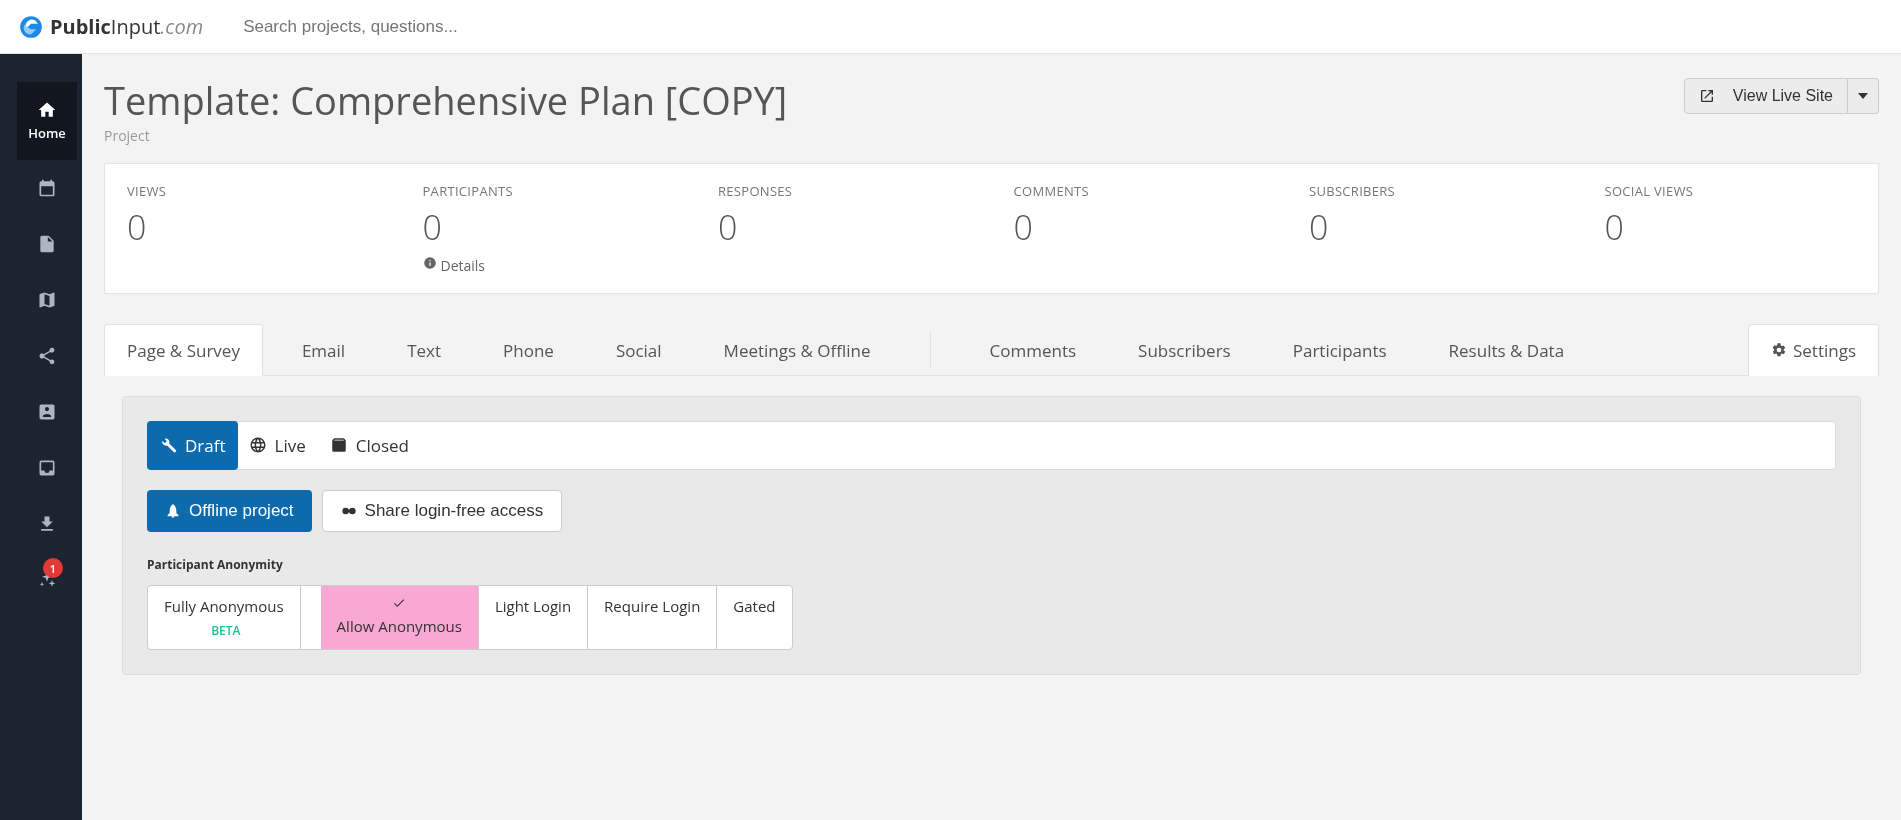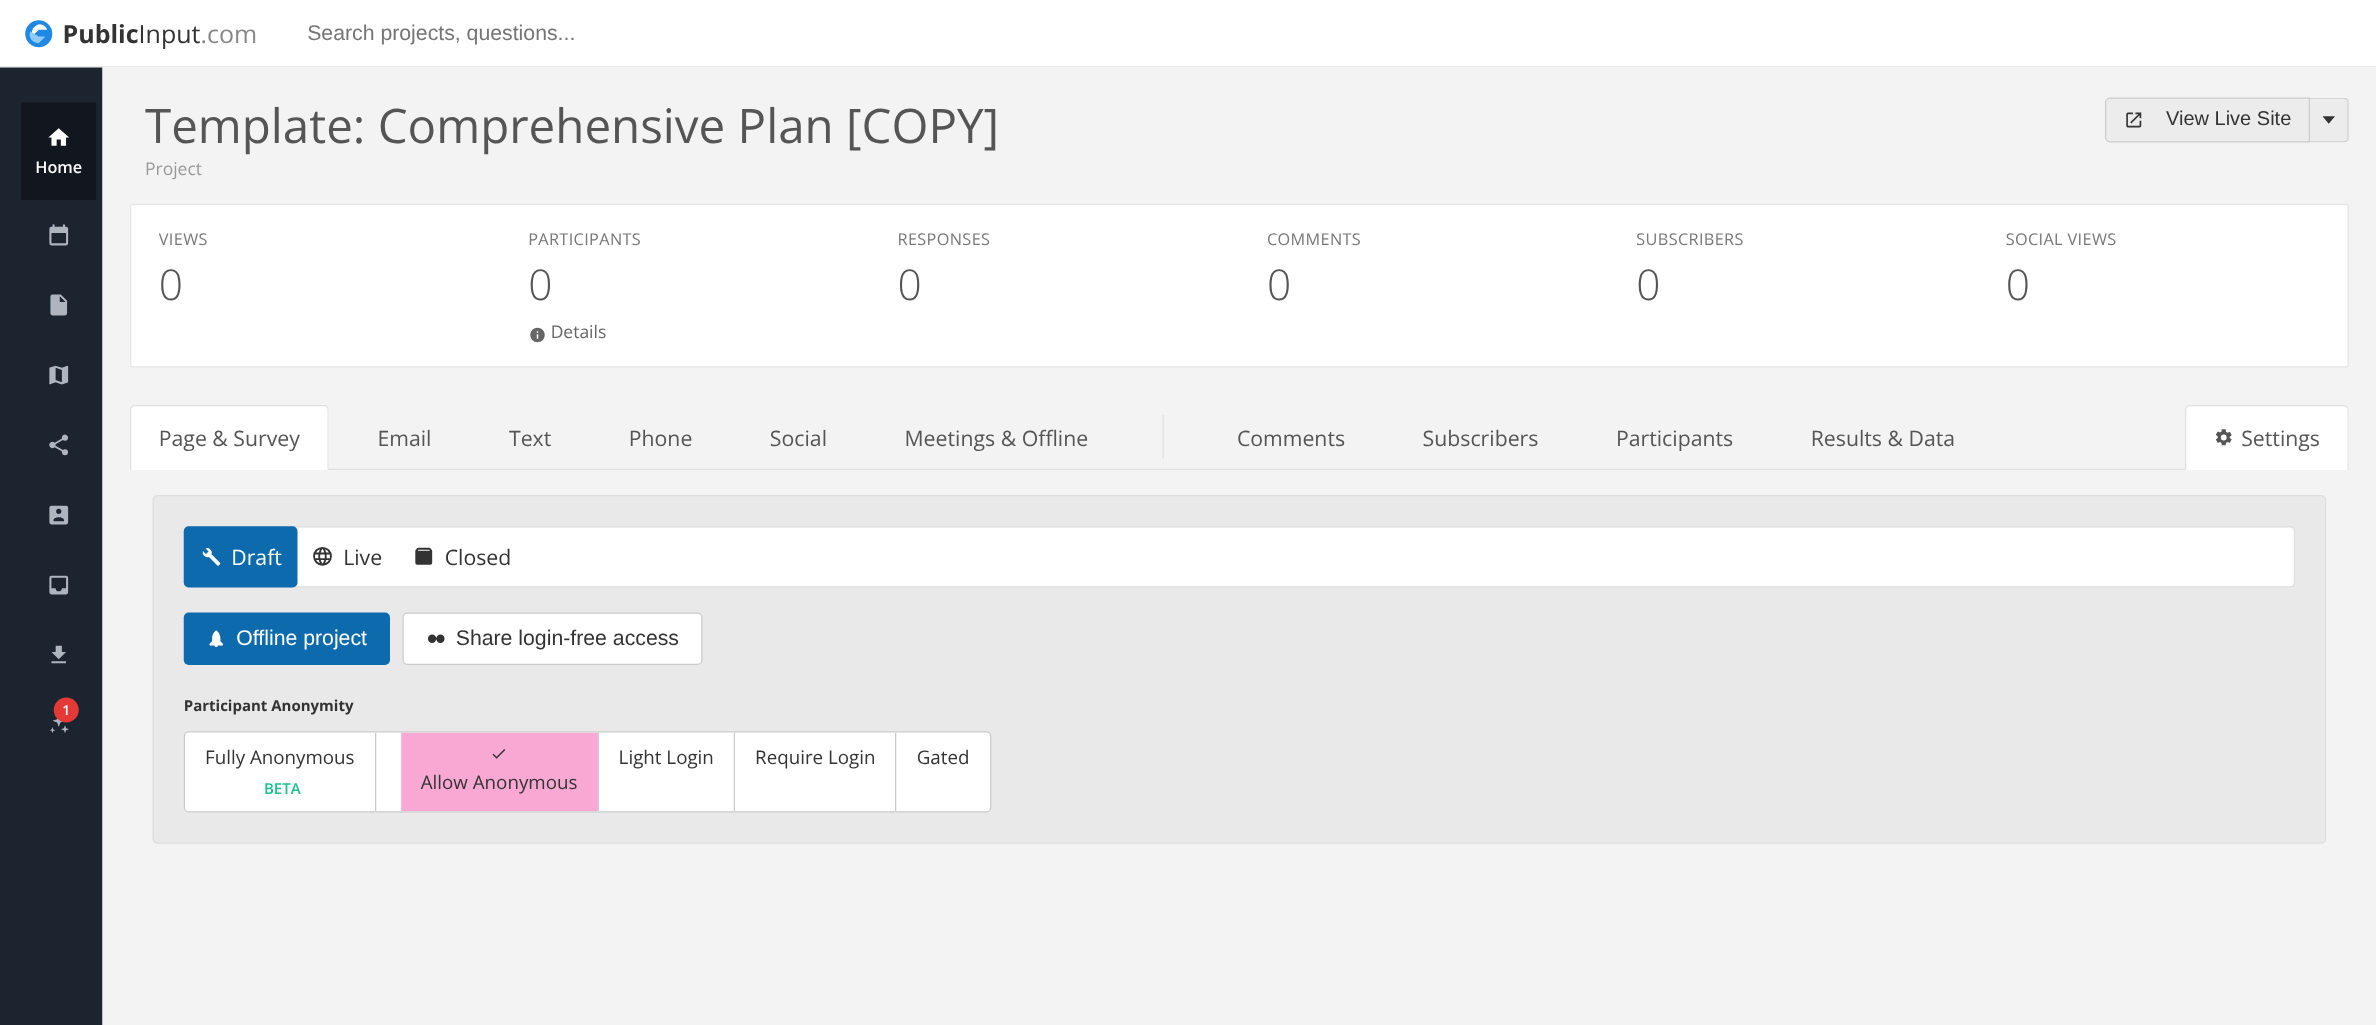--- a/index.html
+++ b/index.html
@@ -3,49 +3,49 @@
 <meta charset="utf-8">
 <style>
 * { box-sizing: border-box; margin: 0; padding: 0; }
 body { font-family: "Open Sans", -apple-system, BlinkMacSystemFont, "Segoe UI", Roboto, sans-serif; color: #333; background: #fff; }
 
 .topbar { display: flex; align-items: center; height: 54px; border-bottom: 1px solid #e5e5e5; padding: 0 18px; }
 .brand { display: flex; align-items: center; gap: 6px; margin-right: 40px; }
 .brand-logo { width: 26px; height: 26px; }
 .brand-text { font-size: 20px; font-weight: 400; color: #333; }
 .brand-text b { font-weight: 700; }
-.brand-text .com { color: #888; font-weight: 400; }
+.brand-text .com { color: #888; font-weight: 400; font-style: italic; }
 .search-input { border: none; outline: none; font-size: 17px; color: #888; width: 500px; }
 
 .layout { display: flex; height: calc(100vh - 54px); min-height: 766px; }
 
 .sidebar { width: 82px; background: #1c2430; color: #fff; display: flex; flex-direction: column; align-items: center; padding-top: 28px; flex-shrink: 0; }
 .side-item { display: flex; flex-direction: column; align-items: center; justify-content: center; width: 60px; padding: 18px 0; color: #aeb5bf; cursor: pointer; position: relative; margin-left: 12px; }
 .side-item.active { background: #11161f; color: #fff; }
 .side-item svg { width: 20px; height: 20px; fill: currentColor; }
 .side-item .lbl { font-size: 13px; font-weight: 600; margin-top: 4px; }
 .side-badge { position: absolute; top: 6px; right: 14px; background: #e53935; color: #fff; width: 20px; height: 20px; border-radius: 50%; font-size: 11px; display: flex; align-items: center; justify-content: center; font-weight: 600; }
 
 .main { flex: 1; background: #f3f3f3; overflow: auto; }
 .main-inner { padding: 24px 0 30px 0; }
 
-.header-row { display: flex; justify-content: space-between; align-items: flex-start; padding: 0 22px 18px 34px; }
+.header-row { display: flex; justify-content: space-between; align-items: flex-start; padding: 0 22px 18px 22px; }
 .page-title { font-size: 38px; font-weight: 400; color: #555; line-height: 1.2; }
 .page-sub { font-size: 14px; color: #999; margin-top: 2px; }
 
 .btn-group { display: flex; }
 .btn-live { display: flex; align-items: center; gap: 18px; background: #ececec; border: 1px solid #ccc; padding: 8px 14px; font-size: 16px; color: #333; cursor: pointer; border-radius: 4px 0 0 4px; }
 .btn-caret { background: #ececec; border: 1px solid #ccc; border-left: none; padding: 8px 10px; cursor: pointer; border-radius: 0 4px 4px 0; }
 .btn-caret svg { width: 10px; height: 10px; fill: #333; }
 
 .stats { display: flex; background: #fff; border: 1px solid #e5e5e5; border-radius: 2px; margin: 0 22px; }
 .stat { flex: 1; padding: 18px 22px; }
 .stat-label { font-size: 13px; color: #777; letter-spacing: 0.3px; }
 .stat-value { font-size: 34px; color: #555; margin-top: 4px; font-weight: 300; }
-.stat-details { font-size: 14px; color: #666; margin-top: 6px; display: flex; align-items: flex-end; gap: 4px; cursor: pointer; }
+.stat-details { font-size: 14px; color: #666; margin-top: 6px; display: flex; align-items: flex-start; gap: 4px; cursor: pointer; }
 .stat-details svg { width: 14px; height: 14px; fill: #666; }
 
 .tabs { display: flex; margin: 30px 22px 0 22px; border-bottom: 1px solid #e0e0e0; flex-wrap: wrap; gap: 16px; }
 .tab { padding: 14px 22px; font-size: 17px; color: #555; cursor: pointer; border: 1px solid transparent; border-bottom: none; margin-bottom: -1px; background: transparent; }
 .tab.active { background: #fff; border-color: #e0e0e0; border-radius: 4px 4px 0 0; color: #555; }
 .tab-spacer { flex: 0 0 auto; width: 1px; background: #e0e0e0; margin: 8px 20px; }
 .tab-right { margin-left: auto; }
 .tab-settings { display: flex; align-items: center; gap: 6px; }
 .tab-settings svg { width: 16px; height: 16px; fill: #555; }
 

